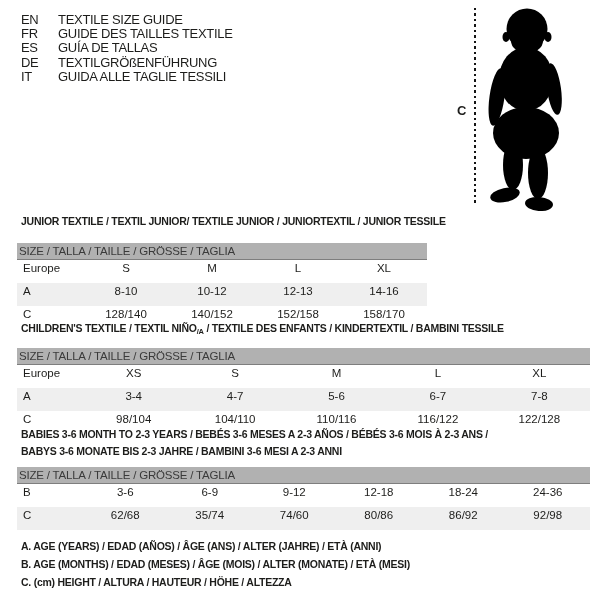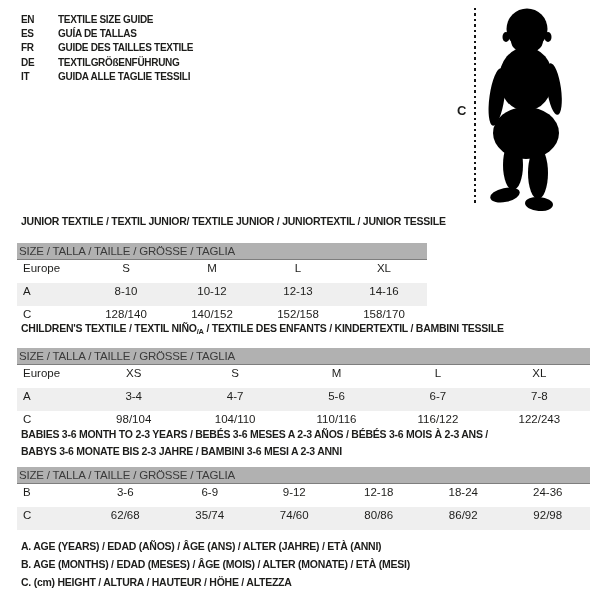--- a/index.html
+++ b/index.html
@@ -5,21 +5,21 @@
   html,body{margin:0;padding:0;}
   body{
     width:600px;height:600px;background:#ffffff;position:relative;overflow:hidden;
     font-family:"Liberation Sans",sans-serif;color:#1d1d1b;
     -webkit-font-smoothing:antialiased;
   }
   .abs{position:absolute;}
 
   
   .lang-block{left:21px;top:13px;}
-  .lang-row{display:flex;font-weight:bold;font-size:10px;line-height:14.2px;letter-spacing:-0.3px;}
+  .lang-row{display:flex;font-weight:normal;font-size:13px;line-height:14.2px;letter-spacing:-0.3px;}
   .lang-code{width:37px;flex:0 0 37px;}
 
   
   .dash-line{
     left:474px;top:8px;width:2px;height:197px;
     background:repeating-linear-gradient(to bottom,#141414 0 2.5px,transparent 2.5px 5.5px);
   }
   .height-label{left:457px;top:103px;font-size:13px;font-weight:bold;}
   .silhouette{left:486px;top:7px;}
 
@@ -50,26 +50,26 @@
 </style>
 </head>
 <body>
 
 <div class="abs lang-block">
   <div class="lang-row">
     <span class="lang-code">EN</span>
     <span class="lang-label">TEXTILE SIZE GUIDE</span>
   </div>
   <div class="lang-row">
+    <span class="lang-code">FR</span>
+    <span class="lang-label">GUIDE DES TAILLES TEXTILE</span>
+  </div>
+  <div class="lang-row">
     <span class="lang-code">ES</span>
     <span class="lang-label">GUÍA DE TALLAS</span>
-  </div>
-  <div class="lang-row">
-    <span class="lang-code">FR</span>
-    <span class="lang-label">GUIDE DES TAILLES TEXTILE</span>
   </div>
   <div class="lang-row">
     <span class="lang-code">DE</span>
     <span class="lang-label">TEXTILGRÖßENFÜHRUNG</span>
   </div>
   <div class="lang-row">
     <span class="lang-code">IT</span>
     <span class="lang-label">GUIDA ALLE TAGLIE TESSILI</span>
   </div>
 </div>
@@ -137,21 +137,21 @@
     <span class="tc">5-6</span>
     <span class="tc">6-7</span>
     <span class="tc">7-8</span>
   </div>
   <div class="trow">
     <span class="tc lbl">C</span>
     <span class="tc">98/104</span>
     <span class="tc">104/110</span>
     <span class="tc">110/116</span>
     <span class="tc">116/122</span>
-    <span class="tc">122/243</span>
+    <span class="tc">122/128</span>
   </div>
 </section>
 
 <section class="table-block t3">
   <h2 class="tbl-title">
     <div>BABIES 3-6 MONTH TO 2-3 YEARS / BEBÉS 3-6 MESES A 2-3 AÑOS / BÉBÉS 3-6 MOIS À 2-3 ANS /</div>
     <div>BABYS 3-6 MONATE BIS 2-3 JAHRE / BAMBINI 3-6 MESI A 2-3 ANNI</div>
   </h2>
   <div class="size-bar">SIZE / TALLA / TAILLE / GRÖSSE / TAGLIA</div>
   <div class="trow">

